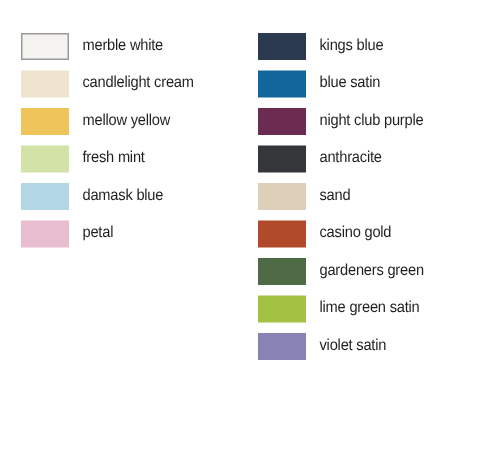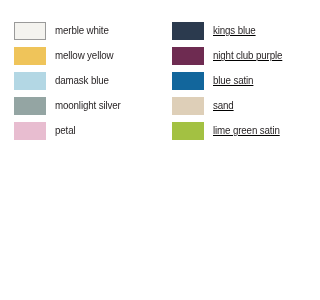--- a/index.html
+++ b/index.html
@@ -19,21 +19,21 @@
     height: 300px;
     box-sizing: border-box;
   }
   .column {
     position: absolute;
     top: 18px;
     display: flex;
     flex-direction: column;
   }
   #column-left  { left: 14px;  width: 136px; }
-  #column-right { left: 172px; width: 128px; text-decoration: underline; }
+  #column-right { left: 172px; width: 128px; }
 
   .swatch-row {
     display: flex;
     align-items: center;
     height: 25px;
   }
   .swatch-chip {
     width: 32px;
     height: 18px;
     flex: 0 0 auto;
@@ -56,51 +56,71 @@
 </head>
 <body>
 
 <div id="legend">
   <div class="column" id="column-left">
       <div class="swatch-row">
         <div class="swatch-chip bordered" style="background: rgb(244, 243, 239);"></div>
         <div class="swatch-label">merble white</div>
       </div>
       <div class="swatch-row">
+        <div class="swatch-chip" style="background: rgb(238, 228, 207);"></div>
+        <div class="swatch-label">candlelight cream</div>
+      </div>
+      <div class="swatch-row">
         <div class="swatch-chip" style="background: rgb(239, 196, 90);"></div>
         <div class="swatch-label">mellow yellow</div>
       </div>
       <div class="swatch-row">
+        <div class="swatch-chip" style="background: rgb(211, 227, 168);"></div>
+        <div class="swatch-label">fresh mint</div>
+      </div>
+      <div class="swatch-row">
         <div class="swatch-chip" style="background: rgb(179, 215, 228);"></div>
         <div class="swatch-label">damask blue</div>
-      </div>
-      <div class="swatch-row">
-        <div class="swatch-chip" style="background: rgb(148, 165, 163);"></div>
-        <div class="swatch-label">moonlight silver</div>
       </div>
       <div class="swatch-row">
         <div class="swatch-chip" style="background: rgb(232, 189, 208);"></div>
         <div class="swatch-label">petal</div>
       </div>
     </div>
   <div class="column" id="column-right">
       <div class="swatch-row">
         <div class="swatch-chip" style="background: rgb(43, 58, 78);"></div>
         <div class="swatch-label">kings blue</div>
       </div>
       <div class="swatch-row">
+        <div class="swatch-chip" style="background: rgb(18, 102, 156);"></div>
+        <div class="swatch-label">blue satin</div>
+      </div>
+      <div class="swatch-row">
         <div class="swatch-chip" style="background: rgb(110, 43, 81);"></div>
         <div class="swatch-label">night club purple</div>
       </div>
       <div class="swatch-row">
-        <div class="swatch-chip" style="background: rgb(18, 102, 156);"></div>
-        <div class="swatch-label">blue satin</div>
+        <div class="swatch-chip" style="background: rgb(52, 54, 57);"></div>
+        <div class="swatch-label">anthracite</div>
       </div>
       <div class="swatch-row">
         <div class="swatch-chip" style="background: rgb(222, 207, 184);"></div>
         <div class="swatch-label">sand</div>
       </div>
       <div class="swatch-row">
+        <div class="swatch-chip" style="background: rgb(176, 74, 42);"></div>
+        <div class="swatch-label">casino gold</div>
+      </div>
+      <div class="swatch-row">
+        <div class="swatch-chip" style="background: rgb(78, 107, 70);"></div>
+        <div class="swatch-label">gardeners green</div>
+      </div>
+      <div class="swatch-row">
         <div class="swatch-chip" style="background: rgb(163, 193, 66);"></div>
         <div class="swatch-label">lime green satin</div>
+      </div>
+      <div class="swatch-row">
+        <div class="swatch-chip" style="background: rgb(137, 130, 181);"></div>
+        <div class="swatch-label">violet satin</div>
       </div>
     </div>
 </div>
 
 </body></html>

